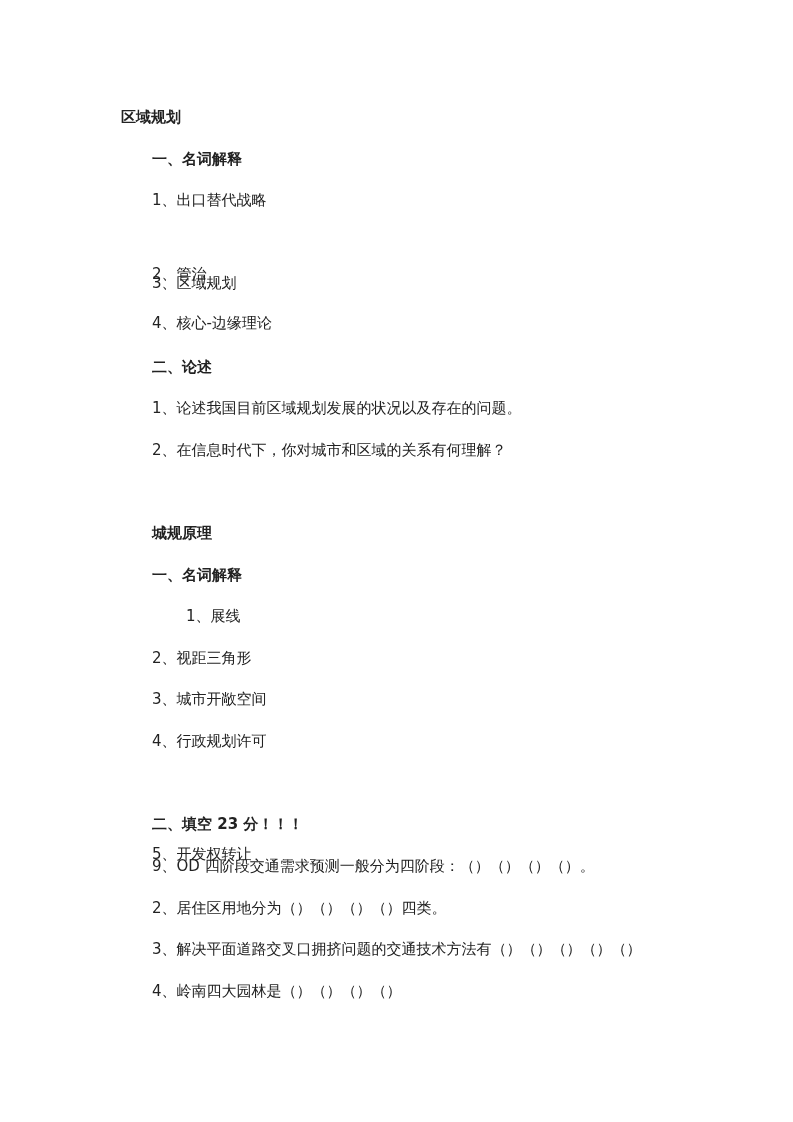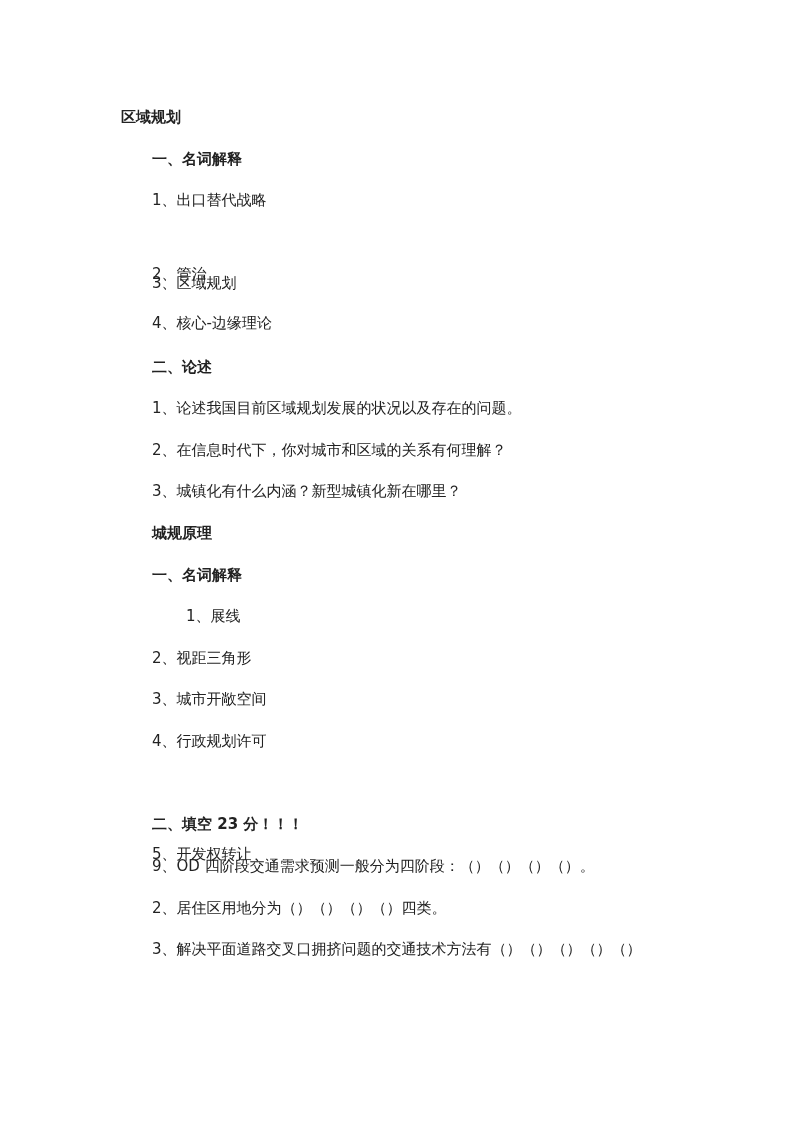--- a/index.html
+++ b/index.html
@@ -41,28 +41,28 @@
 
   <div class="line bold indent" style="top:149px;">一、名词解释</div>
   <div class="line indent" style="top:190px;">1、出口替代战略</div>
   <div class="line indent" style="top:232px;margin-top:32px;">2、管治</div>
   <div class="line indent" style="top:273px;">3、区域规划</div>
   <div class="line indent" style="top:313px;">4、核心-边缘理论</div>
 
   <div class="line bold indent" style="top:357px;">二、论述</div>
   <div class="line indent" style="top:398px;">1、论述我国目前区域规划发展的状况以及存在的问题。</div>
   <div class="line indent" style="top:440px;">2、在信息时代下，你对城市和区域的关系有何理解？</div>
-  <div class="line indent" style="top:481px;">3、城镇化有什么内涵？新型城镇化新在哪里？</div>
 
   <div class="line bold indent" style="top:523px;text-align:center;">城规原理</div>
 
   <div class="line bold indent" style="top:565px;">一、名词解释</div>
   <div class="line indent" style="top:606px;margin-left:34px;">1、展线</div>
   <div class="line indent" style="top:648px;">2、视距三角形</div>
   <div class="line indent" style="top:689px;">3、城市开敞空间</div>
   <div class="line indent" style="top:731px;">4、行政规划许可</div>
   <div class="line indent" style="top:816px;margin-top:28px;">5、开发权转让</div>
 
   <div class="line bold indent" style="top:814px;">二、填空 23 分！！！</div>
   <div class="line indent" style="top:856px;">9、OD 四阶段交通需求预测一般分为四阶段：（）（）（）（）。</div>
   <div class="line indent" style="top:898px;">2、居住区用地分为（）（）（）（）四类。</div>
   <div class="line indent" style="top:939px;">3、解决平面道路交叉口拥挤问题的交通技术方法有（）（）（）（）（）</div>
+  <div class="line indent" style="top:981px;">4、岭南四大园林是（）（）（）（）</div>
 </div>
 
 </body></html>

